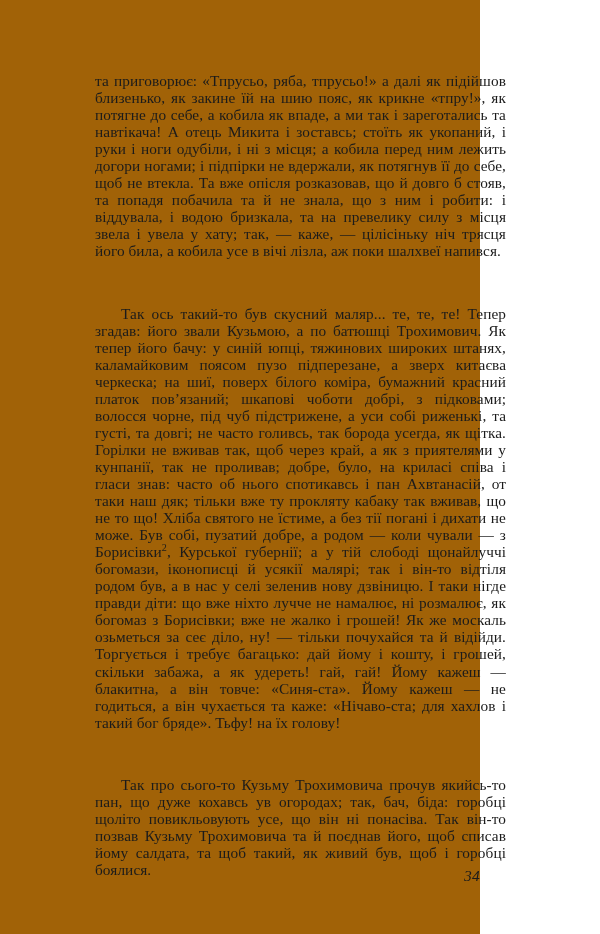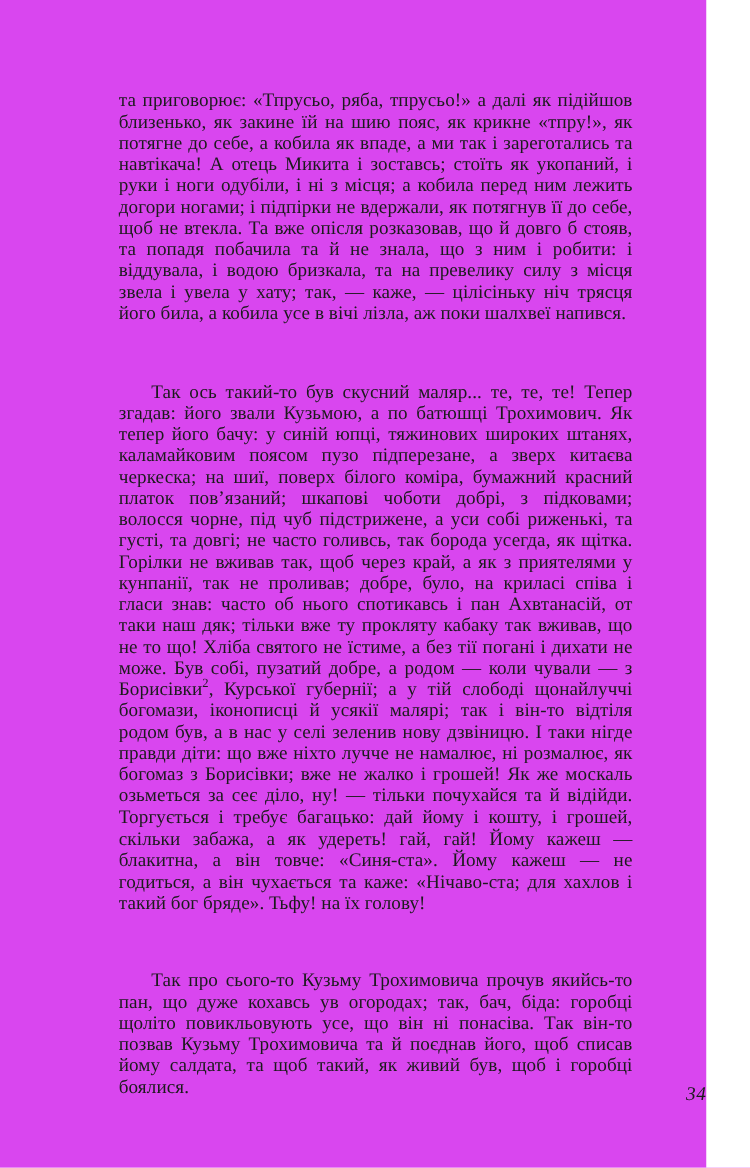--- a/index.html
+++ b/index.html
@@ -11,23 +11,23 @@
   body {
     width: 600px;
     height: 934px;
     overflow: hidden;
     font-family: "Liberation Serif", "DejaVu Serif", serif;
     color: #1b1b1b;
     -webkit-font-smoothing: antialiased;
   }
   .page {
     position: relative;
-    width: 565px;
+    width: 480px;
     height: 934px;
-    background: #d946ef;
+    background: #a16207;
     box-sizing: border-box;
   }
   .text-block {
     position: absolute;
     left: 95px;
     top: 72px;
     width: 411px;
   }
   p.para {
     margin: 0;

